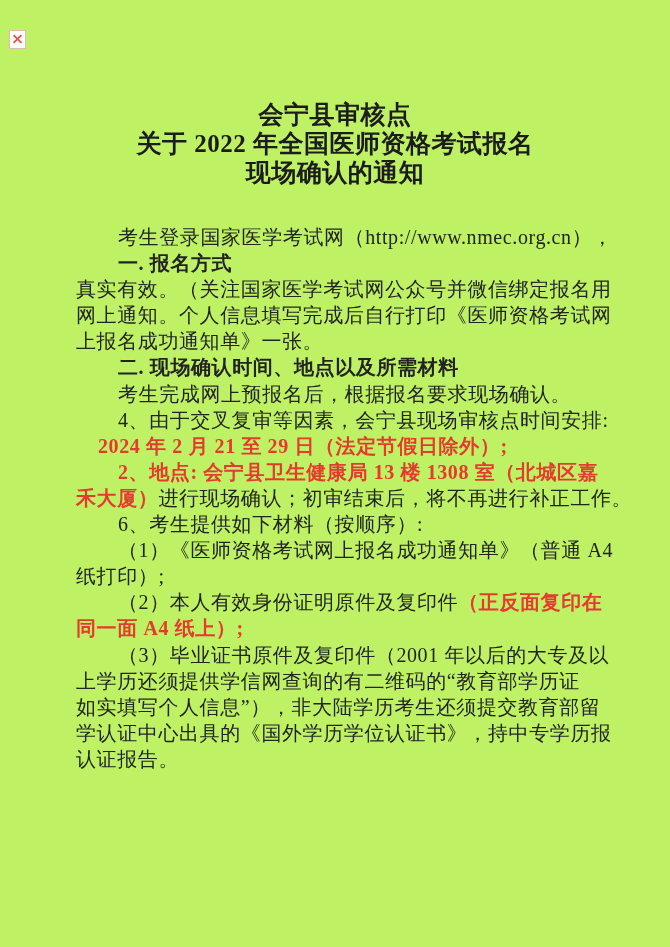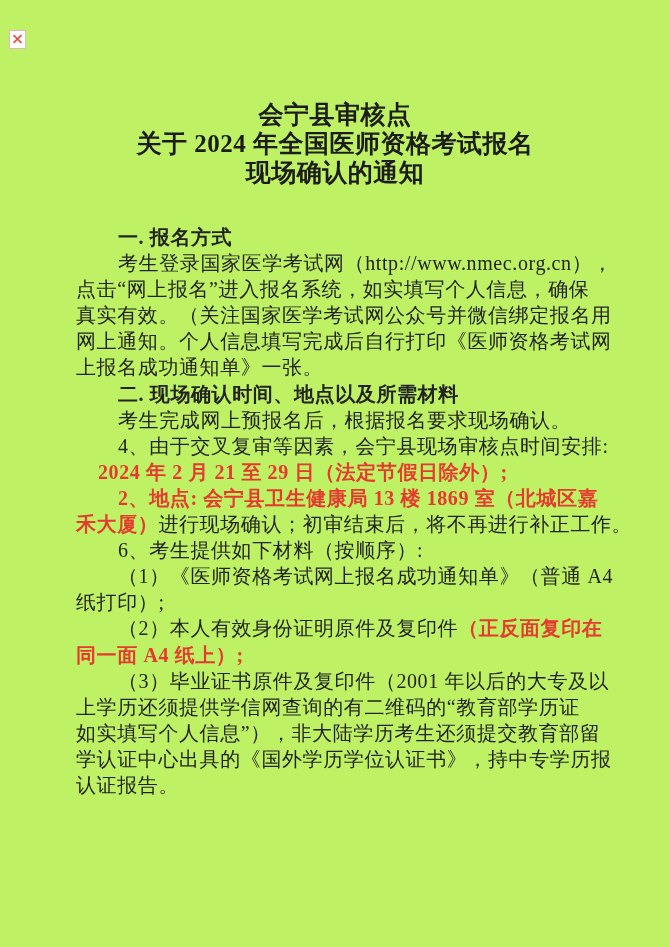--- a/index.html
+++ b/index.html
@@ -63,36 +63,35 @@
 </style>
 </head>
 <body>
 
 <div class="page">
 
   <span class="broken-img"></span>
 
   <div class="doc-title">
     <div class="title-line">会宁县审核点</div>
-    <div class="title-line">关于 2024 年全国医师资格考试报名</div>
+    <div class="title-line">关于 2022 年全国医师资格考试报名</div>
     <div class="title-line">现场确认的通知</div>
   </div>
 
   <div class="body-text" id="body-lines">
+      <div class="ln ind2"><span class="">考生登录国家医学考试网（http://www.nmec.org.cn），</span></div>
       <div class="ln ind2"><span class="seg-bold">一. 报名方式</span></div>
-      <div class="ln ind2"><span class="">考生登录国家医学考试网（http://www.nmec.org.cn），</span></div>
-      <div class="ln"><span class="">点击“网上报名”进入报名系统，如实填写个人信息，确保</span></div>
       <div class="ln"><span class="">真实有效。（关注国家医学考试网公众号并微信绑定报名用</span></div>
       <div class="ln"><span class="">网上通知。个人信息填写完成后自行打印《医师资格考试网</span></div>
       <div class="ln"><span class="">上报名成功通知单》一张。</span></div>
       <div class="ln ind2"><span class="seg-bold">二. 现场确认时间、地点以及所需材料</span></div>
       <div class="ln ind2"><span class="">考生完成网上预报名后，根据报名要求现场确认。</span></div>
       <div class="ln ind2"><span class="">4、由于交叉复审等因素，会宁县现场审核点时间安排:</span></div>
       <div class="ln ind1"><span class="seg-red seg-bold">2024 年 2 月 21 至 29 日（法定节假日除外）;</span></div>
-      <div class="ln ind2"><span class="seg-red seg-bold">2、地点: 会宁县卫生健康局 13 楼 1869 室（北城区嘉</span></div>
+      <div class="ln ind2"><span class="seg-red seg-bold">2、地点: 会宁县卫生健康局 13 楼 1308 室（北城区嘉</span></div>
       <div class="ln"><span class="seg-red seg-bold">禾大厦）</span><span class="">进行现场确认；初审结束后，将不再进行补正工作。</span></div>
       <div class="ln ind2"><span class="">6、考生提供如下材料（按顺序）:</span></div>
       <div class="ln ind2"><span class="">（1）《医师资格考试网上报名成功通知单》（普通 A4</span></div>
       <div class="ln"><span class="">纸打印）;</span></div>
       <div class="ln ind2"><span class="">（2）本人有效身份证明原件及复印件</span><span class="seg-red seg-bold">（正反面复印在</span></div>
       <div class="ln"><span class="seg-red seg-bold">同一面 A4 纸上）;</span></div>
       <div class="ln ind2"><span class="">（3）毕业证书原件及复印件（2001 年以后的大专及以</span></div>
       <div class="ln"><span class="">上学历还须提供学信网查询的有二维码的“教育部学历证</span></div>
       <div class="ln"><span class="">如实填写个人信息”），非大陆学历考生还须提交教育部留</span></div>
       <div class="ln"><span class="">学认证中心出具的《国外学历学位认证书》，持中专学历报</span></div>

